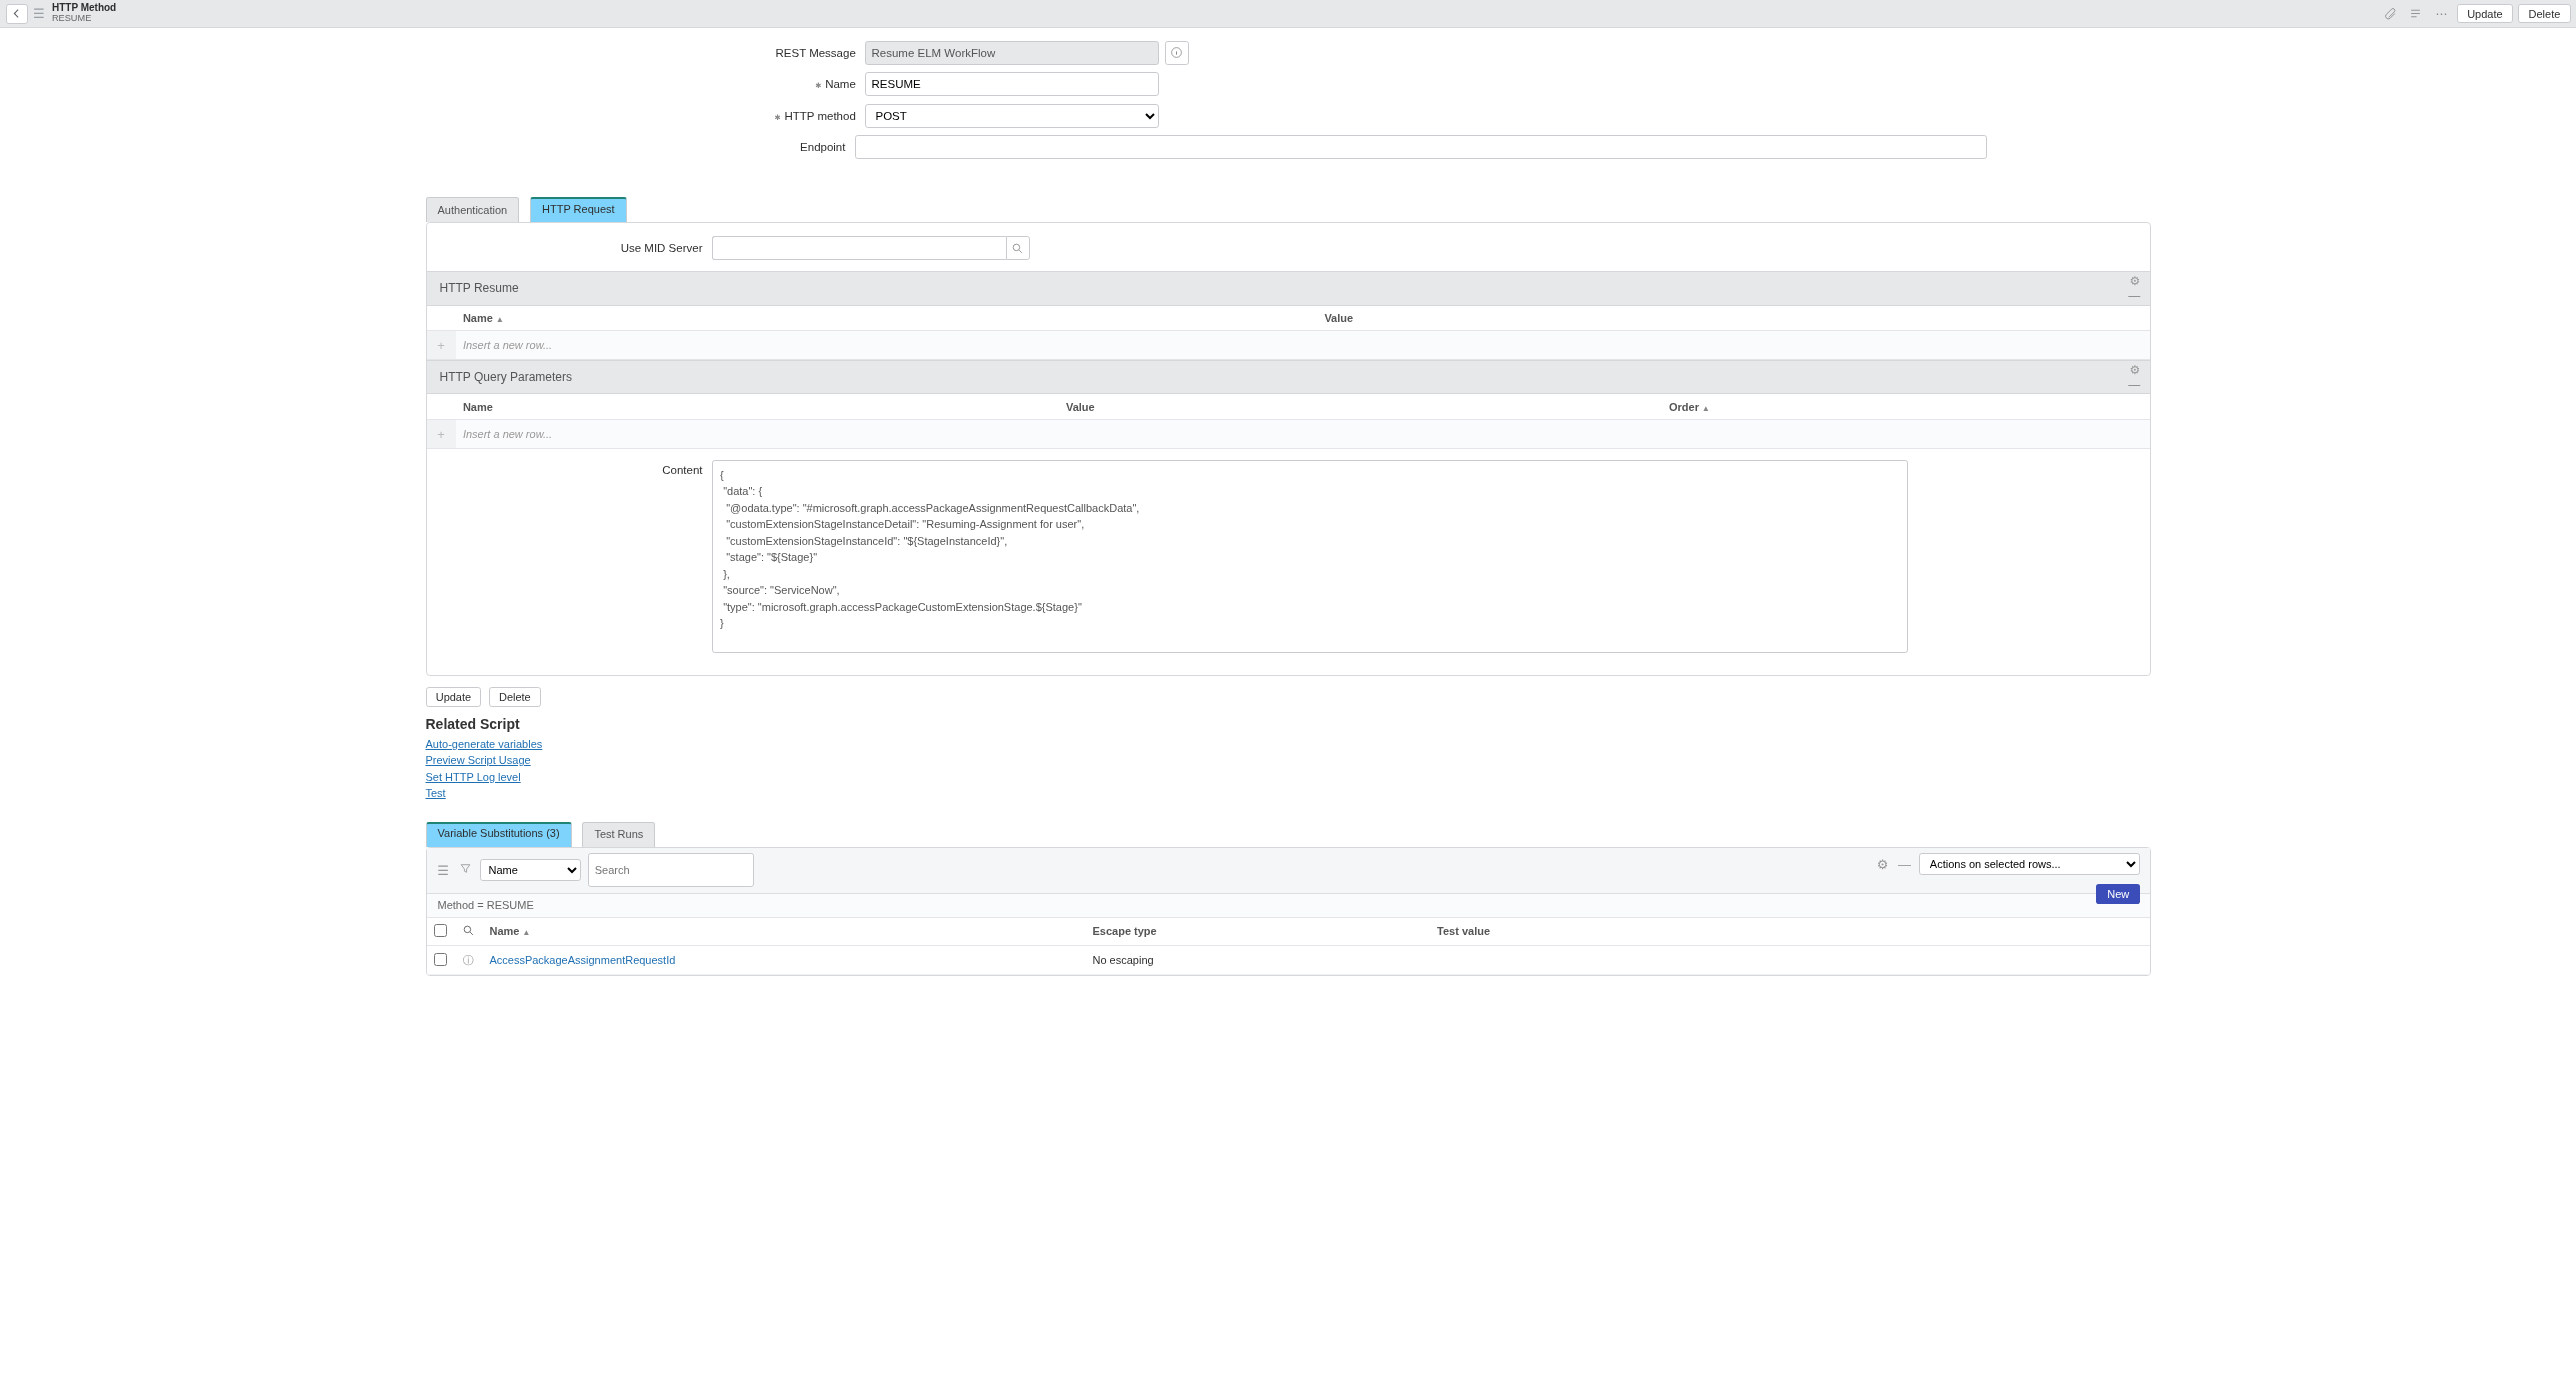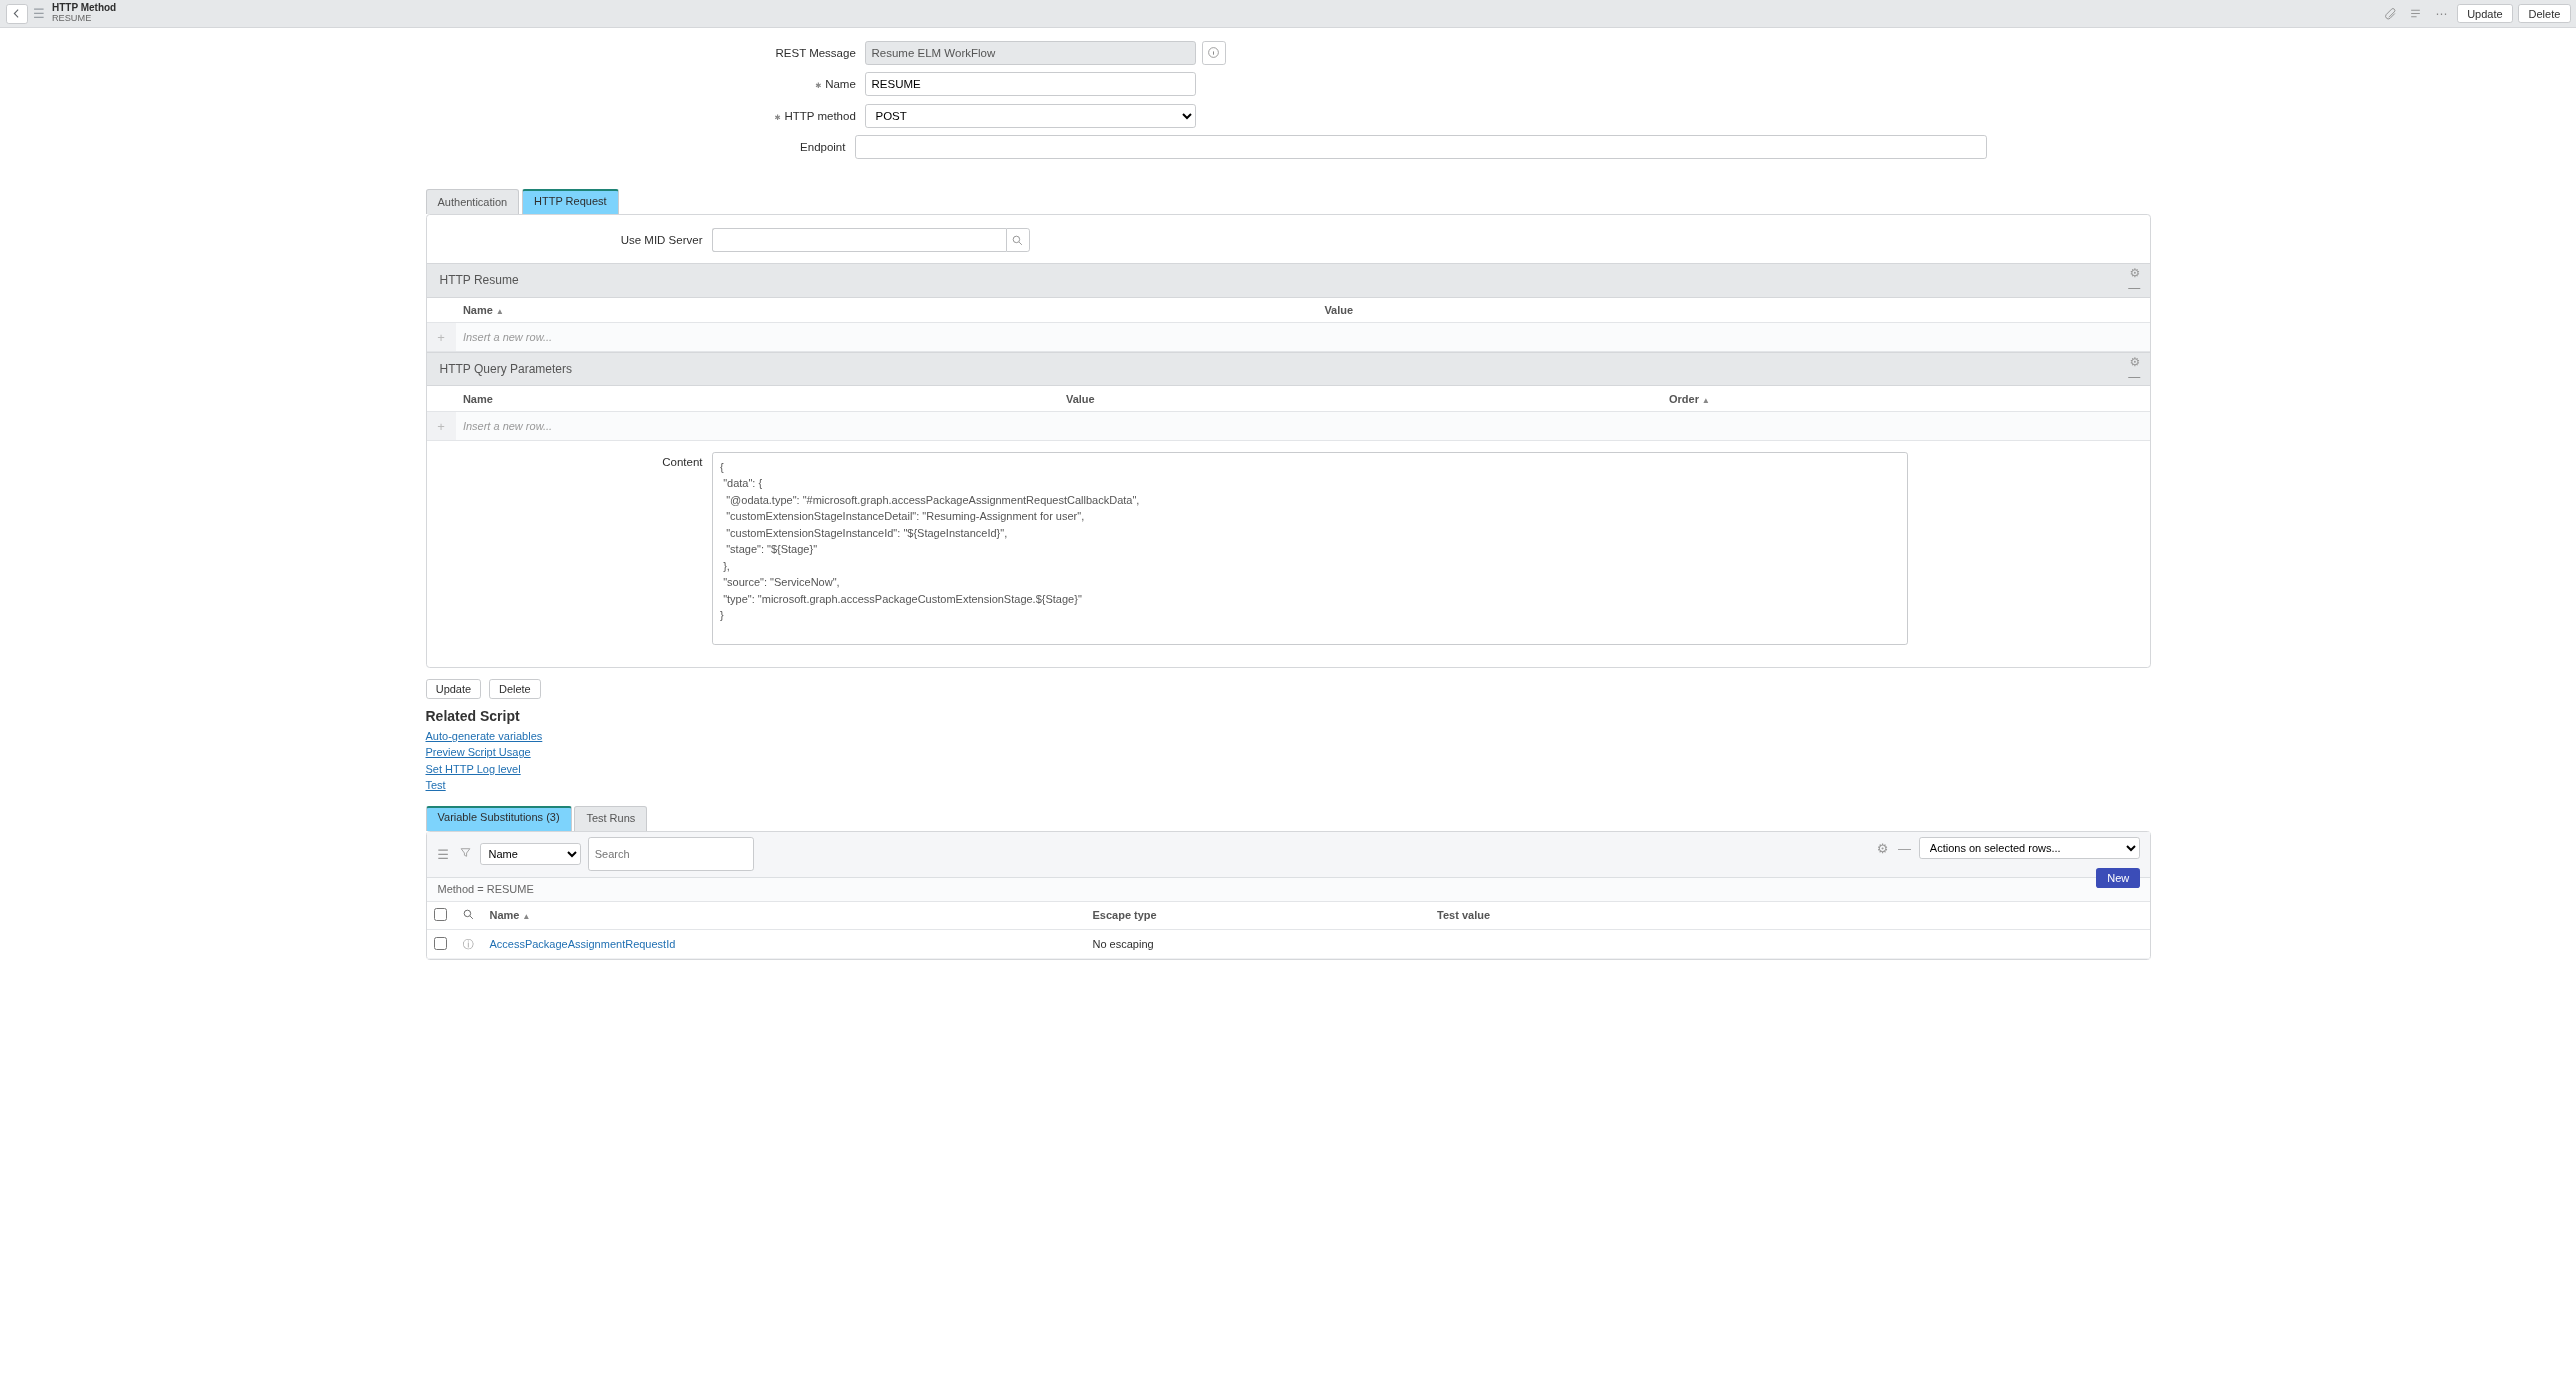--- a/index.html
+++ b/index.html
@@ -16,30 +16,30 @@
     .topbar-right { display:flex; align-items:center; gap:5.5px; }
     .icon-btn { width:20px; height:20px; display:flex; align-items:center; justify-content:center; color:#888; cursor:pointer; border-radius:2.8px; }
     .btn { background:#fff; border:0.9px solid #c9cbce; border-radius:2.8px; padding:2.8px 9.2px; font-size:11px; color:#2e2e2e; cursor:pointer; }
 
     
     .form-sec { padding: 9.2px 0 14.7px; background:#fff; }
     .form-row { display:flex; align-items:flex-start; max-width:1398px; margin:0 auto; }
     .form-half { display:flex; align-items:center; width:50%; padding:3.7px 0; }
     .label { width: 276px; text-align:right; padding-right:9.2px; font-size:11.5px; color:#2e2e2e; position:relative;}
     .req-dot::before { content:"✱"; font-size:7.4px; color:#888; margin-right:3.7px; }
-    .fld { width: 331px; }
+    .fld { width: 294px; }
     input.textfield, select.textfield { width:100%; height:24px; border:0.9px solid #c9cbce; border-radius:2.8px; padding:0 5.5px; font-size:11.5px; background:#fff; }
     input.readonly { background:#e6e8ea; color:#555;}
     .lookup-btn { width:24px; height:24px; border:0.9px solid #c9cbce; border-radius:2.8px; background:#fff; margin-left:5.5px; display:flex; align-items:center; justify-content:center; cursor:pointer; color:#888;}
     .endpoint { width: 1178px; }
 
     
     .panel { width: 1725px; margin: 0 auto; background:#fff; border:0.9px solid #d5d7da; border-radius:3.7px; }
     .tabs-outer { width:1725px; margin: 0 auto 0; }
-    .tabstrip { display:flex; gap:0; margin-top:12px; }
+    .tabstrip { display:flex; gap:8px; margin-top:20px; }
     .tab { border:0.9px solid #c9cbce; border-bottom:none; background:#e6e8ea; color:#555; padding:5.5px 11px 6.4px; font-size:11px; border-radius:2.8px 2.8px 0 0; margin-right:2.8px; cursor:pointer;}
     .tab.active { background:#7dd3fc; border-top:2.8px solid #1f8476; padding-top:3.7px; color:#2e2e2e;}
     .tab-body { padding:9.2px 0; }
 
     .mid-row { display:flex; align-items:center; padding:3.7px 9.2px 11px; }
     .mid-row .label { width:276px; }
     .mid-row .mid-wrap { display:flex; }
     .mid-input { width:294px; height:24px; border:0.9px solid #c9cbce; border-right:none; border-radius:2.8px 0 0 2.8px; padding:0 5.5px; font-size:11.5px;}
     .mid-search { width:24px; height:24px; border:0.9px solid #c9cbce; border-radius:0 2.8px 2.8px 0; background:#fff; display:flex; align-items:center; justify-content:center; cursor:pointer; color:#888;}
 

